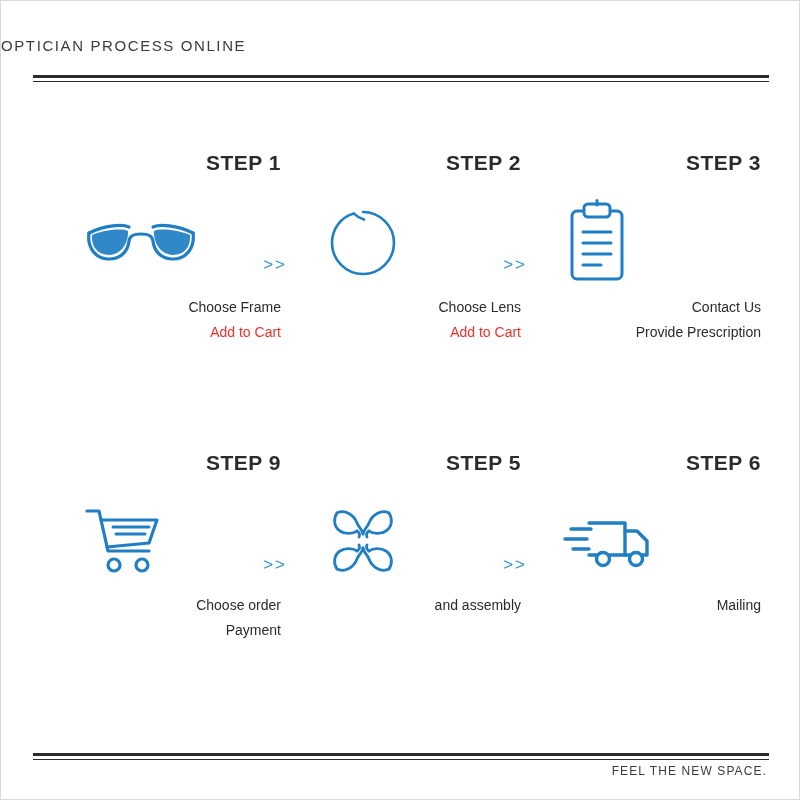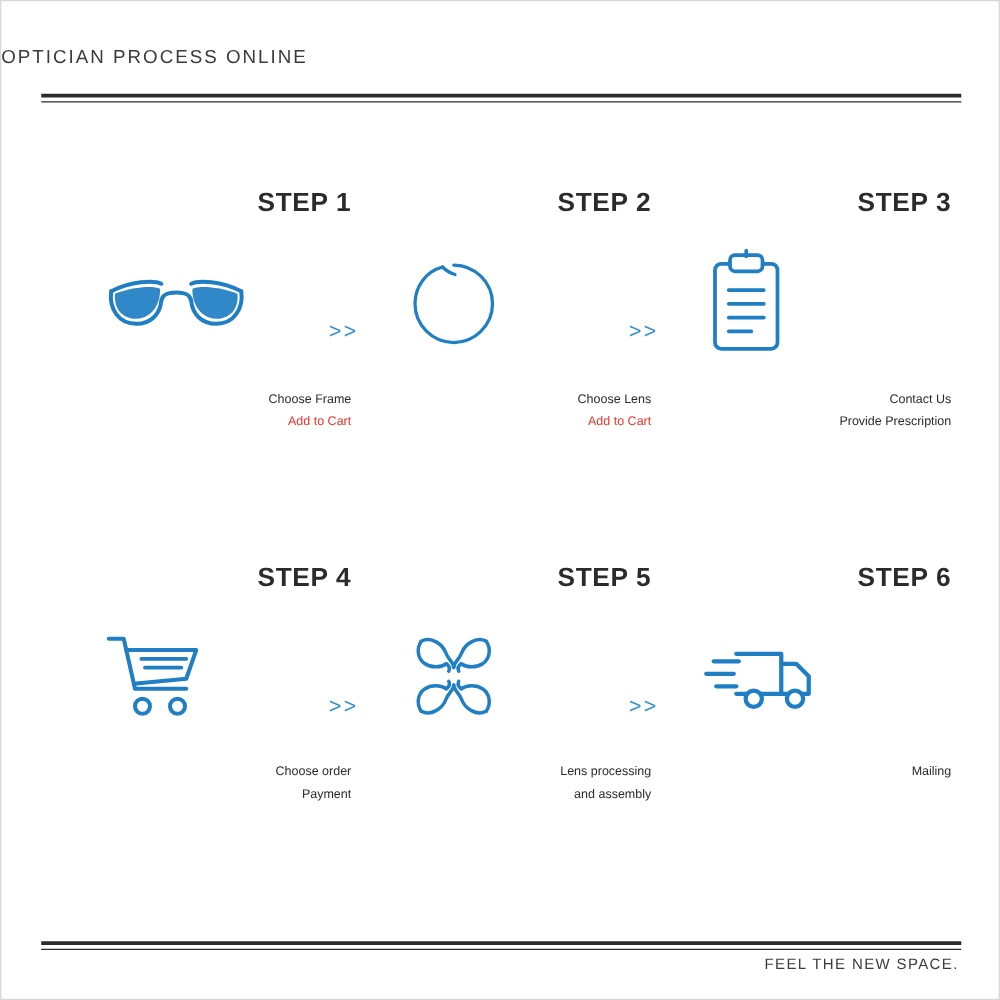--- a/index.html
+++ b/index.html
@@ -82,23 +82,23 @@
   }
   .icon-box {
     height: 96px;
     margin-top: 22px;
     margin-left: 42px;
     display: flex;
     align-items: center;
     justify-content: flex-start;
   }
   .caption {
-    margin-top: 18px;
+    margin-top: 2px;
     margin-left: 40px;
-    font-size: 10px;
+    font-size: 14px;
     line-height: 1.75;
     color: #2b2b2b;
   }
   .caption .accent {
     color: #e8332a;
   }
   .arrow {
     position: absolute;
     top: 104px;
     right: -6px;
@@ -201,21 +201,21 @@
           <div>Contact Us</div>
           <div>Provide Prescription</div>
         </div>
       </div>
 
     </div>
 
     <div class="row row2">
 
       <div class="cell">
-        <div class="step-label">STEP 4</div>
+        <div class="step-label">STEP 9</div>
         <div class="icon-box">
           <span>
             <svg width="84" height="76" viewBox="0 0 84 76">
               <g fill="none" stroke="#1f7ec4" stroke-width="3.2" stroke-linecap="round" stroke-linejoin="round">
                 <path d="M4 8 L16 8 L25 48 L66 48"></path>
                 <path d="M18 17 L74 17 L66 40 L24 44"></path>
                 <circle cx="31" cy="62" r="6"></circle>
                 <circle cx="59" cy="62" r="6"></circle>
               </g>
               <g stroke="#1f7ec4" stroke-width="3" stroke-linecap="round">
@@ -248,21 +248,20 @@
                 <path d="M66 68 C70 62, 69 54, 63 50 C58 46.5, 50 47, 46 50"></path>
                 <path d="M34 30 C37 32, 37 34, 36 36"></path>
                 <path d="M46 30 C43 32, 43 34, 44 36"></path>
                 <path d="M34 50 C37 48, 37 46, 36 44"></path>
                 <path d="M46 50 C43 48, 43 46, 44 44"></path>
               </g>
             </svg>
           </span>
         </div>
         <div class="caption">
-          <div>Lens processing</div>
           <div>and assembly</div>
         </div>
         <div class="arrow">&gt;&gt;</div>
       </div>
 
       <div class="cell">
         <div class="step-label">STEP 6</div>
         <div class="icon-box">
           <span>
             <svg width="92" height="64" viewBox="0 0 92 64">

